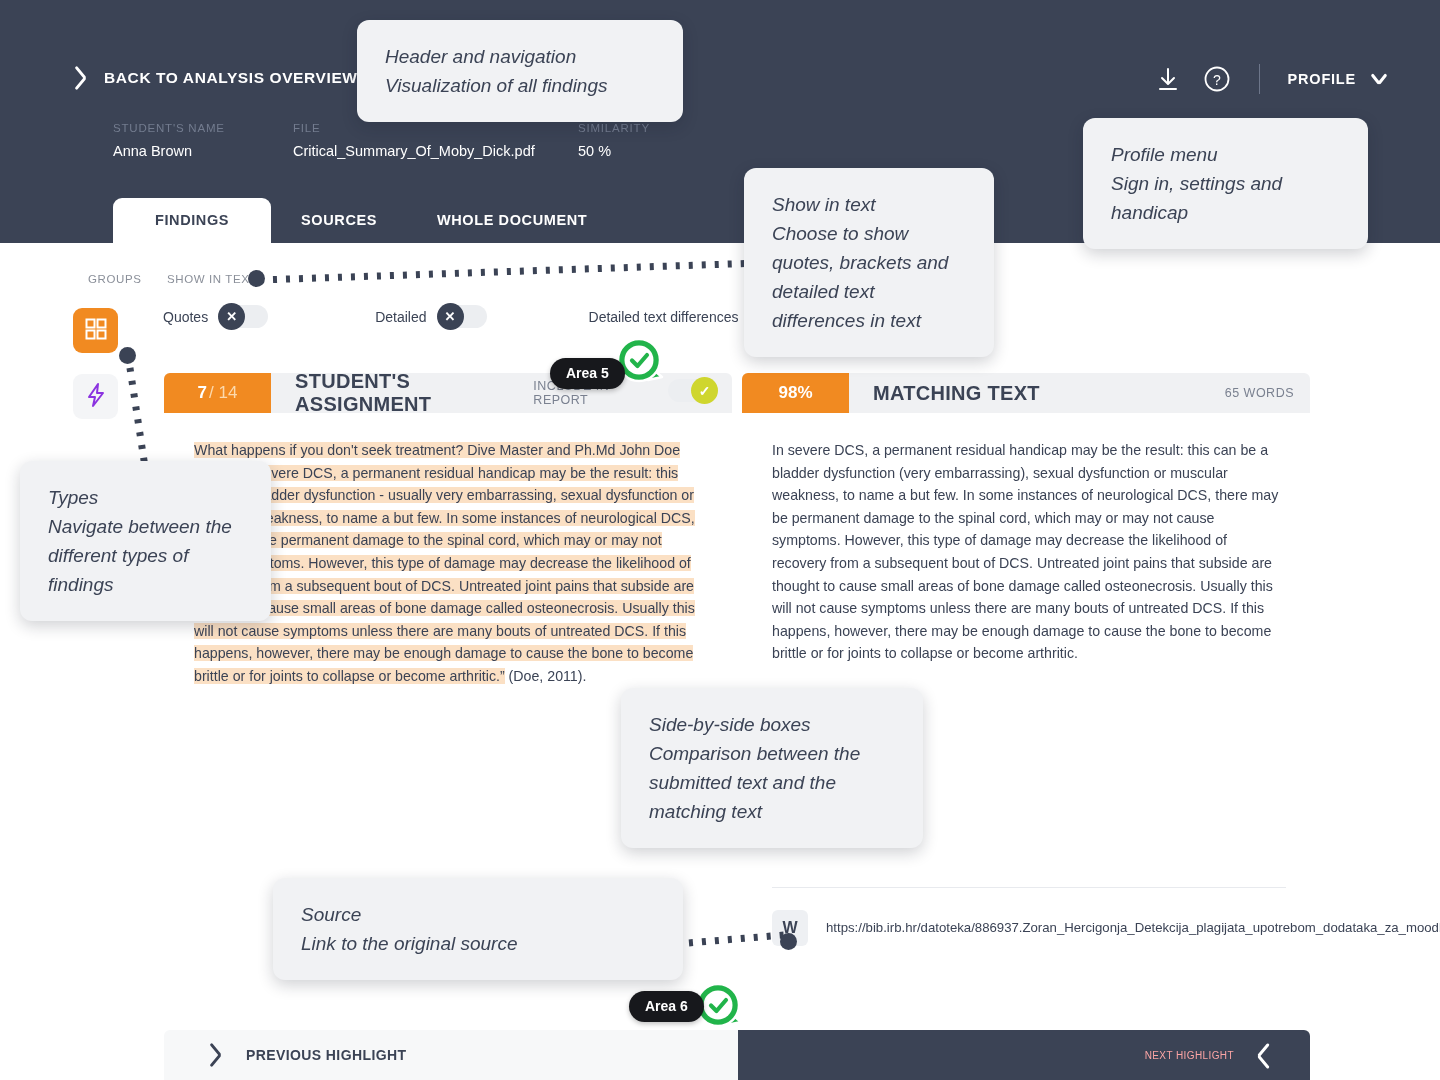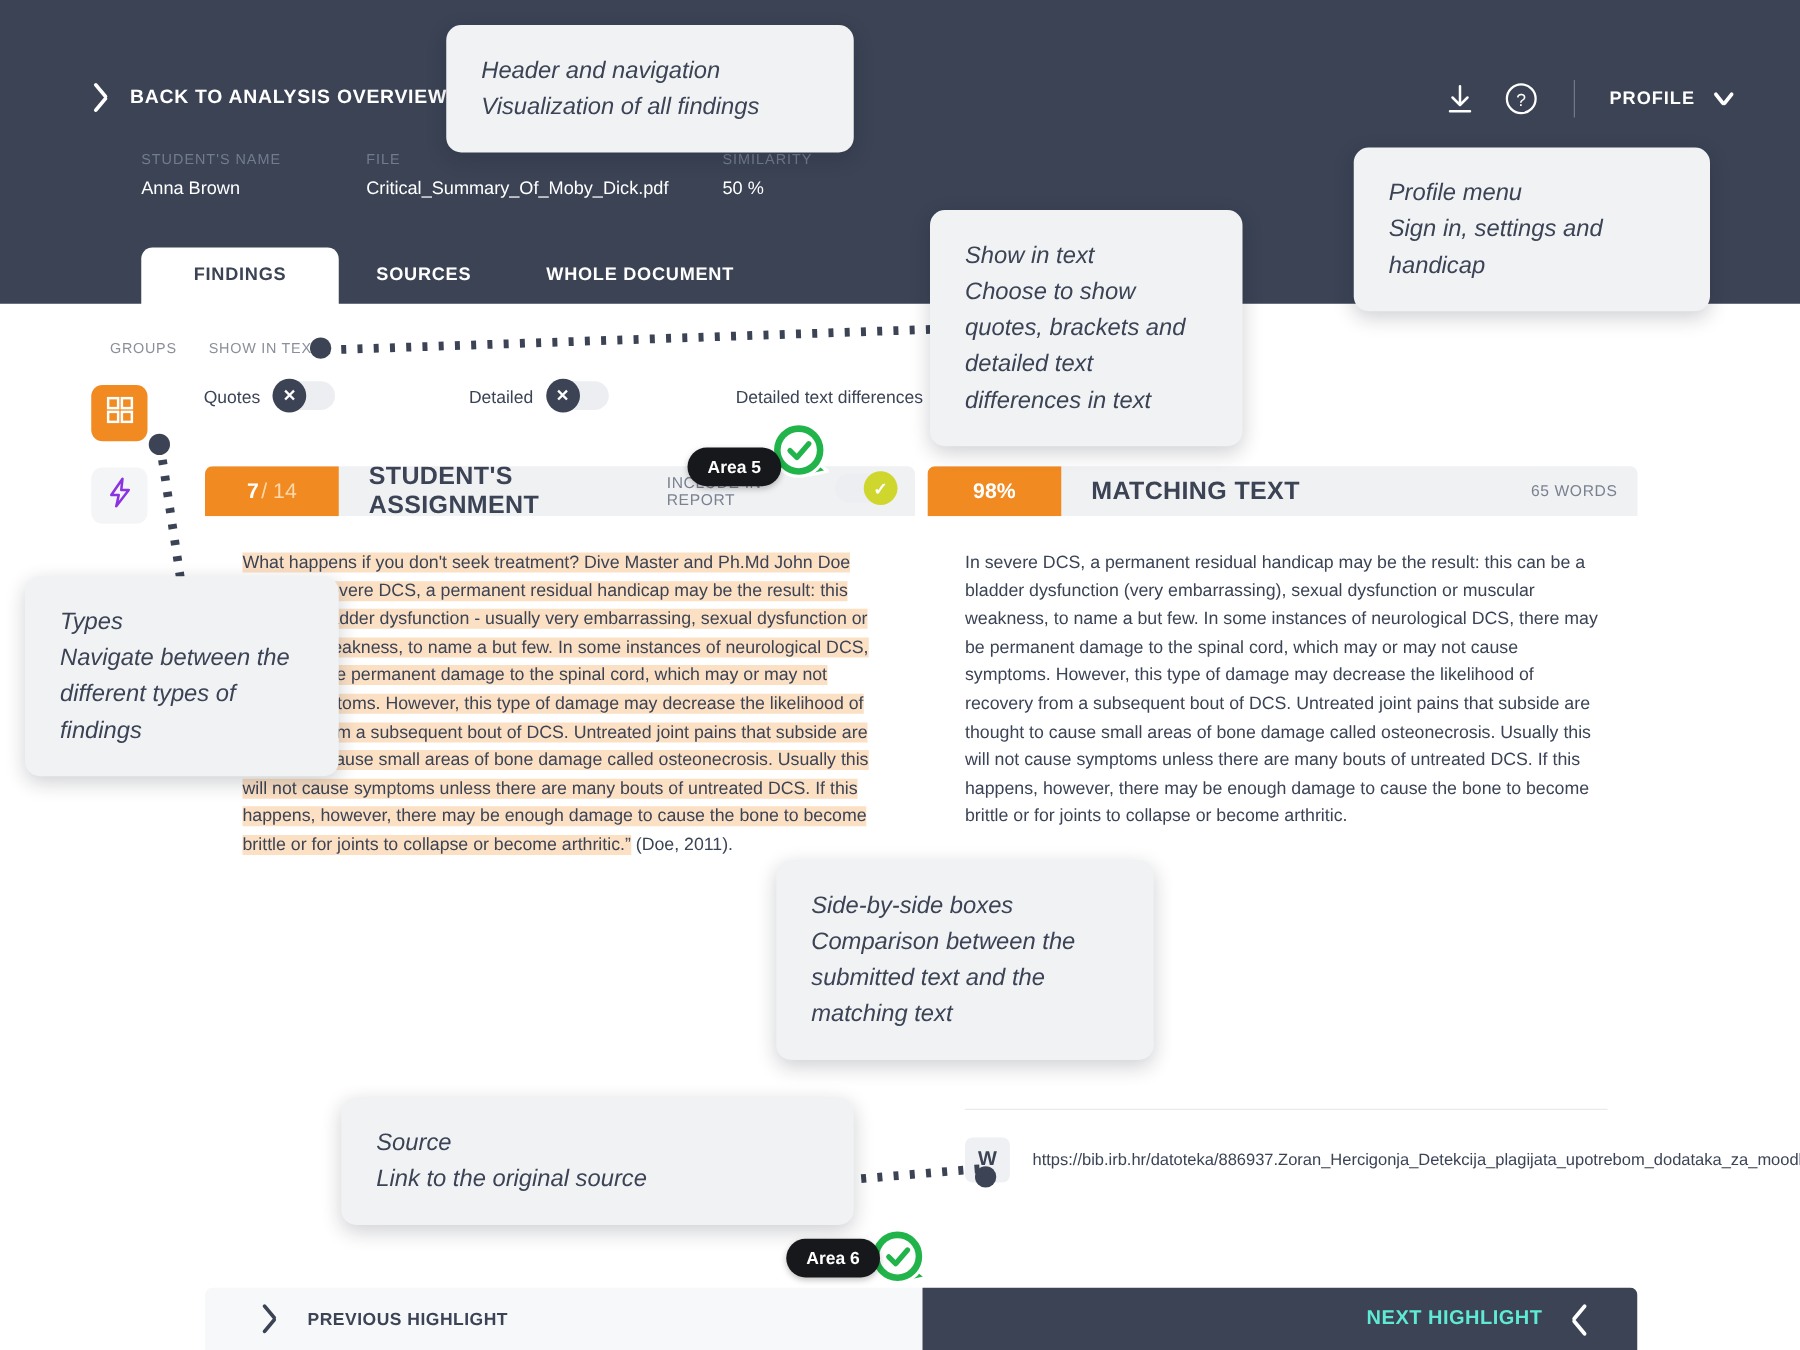--- a/index.html
+++ b/index.html
@@ -167,21 +167,21 @@
   }
   .bn-prev {
     width: 574px; background: #f7f8f9; display:flex; align-items:center; padding-left: 44px; gap: 22px;
     cursor: pointer;
   }
   .bn-prev .lbl { font-size: 14px; font-weight: bold; color:#3b4355; letter-spacing: .4px; }
   .bn-next {
     flex: 1; background: #3b4355; display:flex; align-items:center; justify-content:flex-end;
     padding-right: 38px; gap: 22px; cursor: pointer;
   }
-  .bn-next .lbl { font-size: 16px; font-weight: bold; color:#5eead4; letter-spacing: .4px; }
+  .bn-next .lbl { font-size: 10px; font-weight: normal; color:#fca5a5; letter-spacing: .4px; }
   .chev-l-dark { width:16px; height:26px; position:relative; }
   .chev-l-dark::before, .chev-l-dark::after {
     content:""; position:absolute; width:3px; height:15px; background:#3b4355; border-radius:2px;
   }
   .chev-l-dark::before { transform: rotate(-40deg); top:0; left:6px; }
   .chev-l-dark::after  { transform: rotate(40deg);  top:11px; left:6px; }
   .chev-r-white { width:16px; height:26px; position:relative; }
   .chev-r-white::before, .chev-r-white::after {
     content:""; position:absolute; width:3px; height:16px; background:#ffffff; border-radius:2px;
   }

